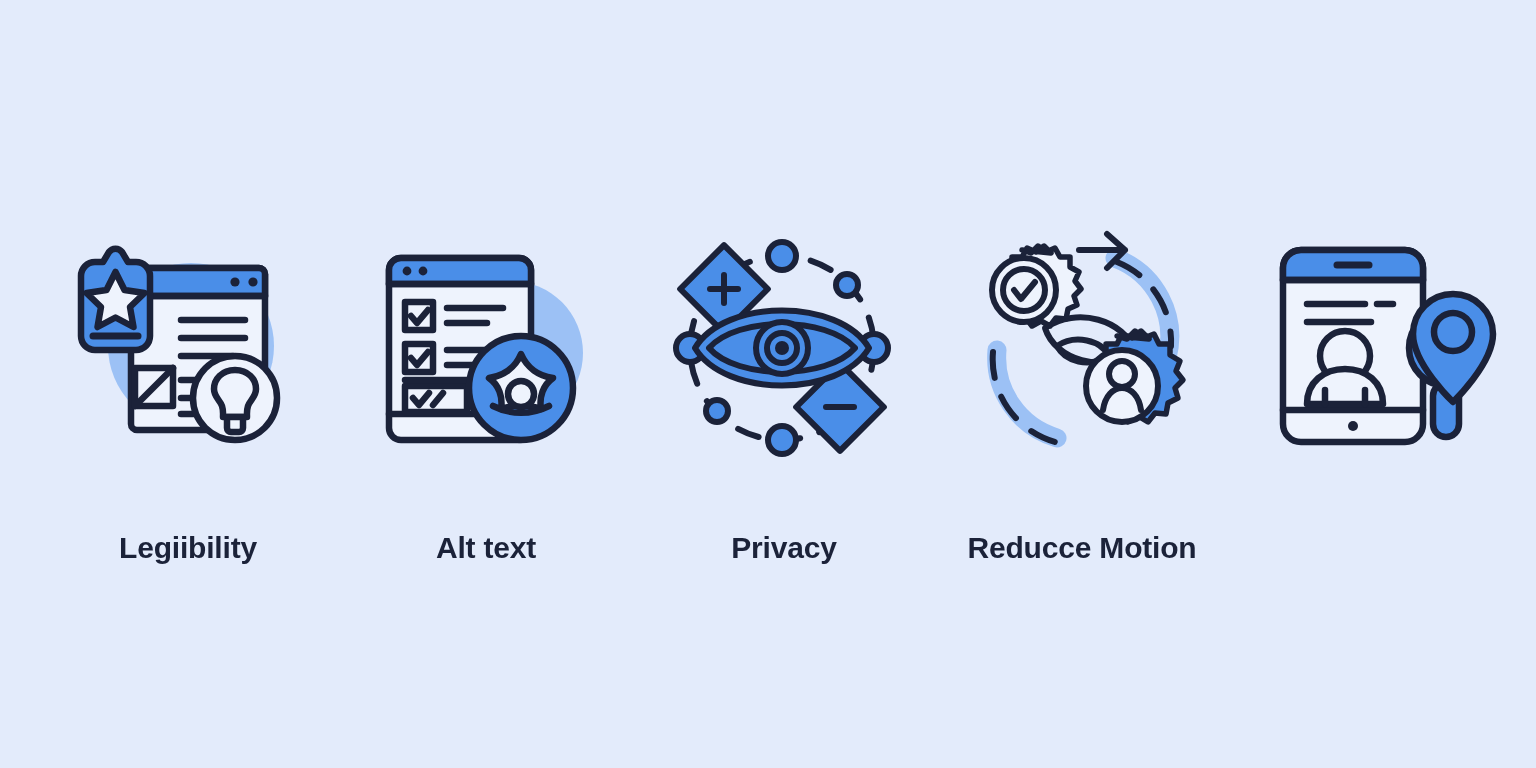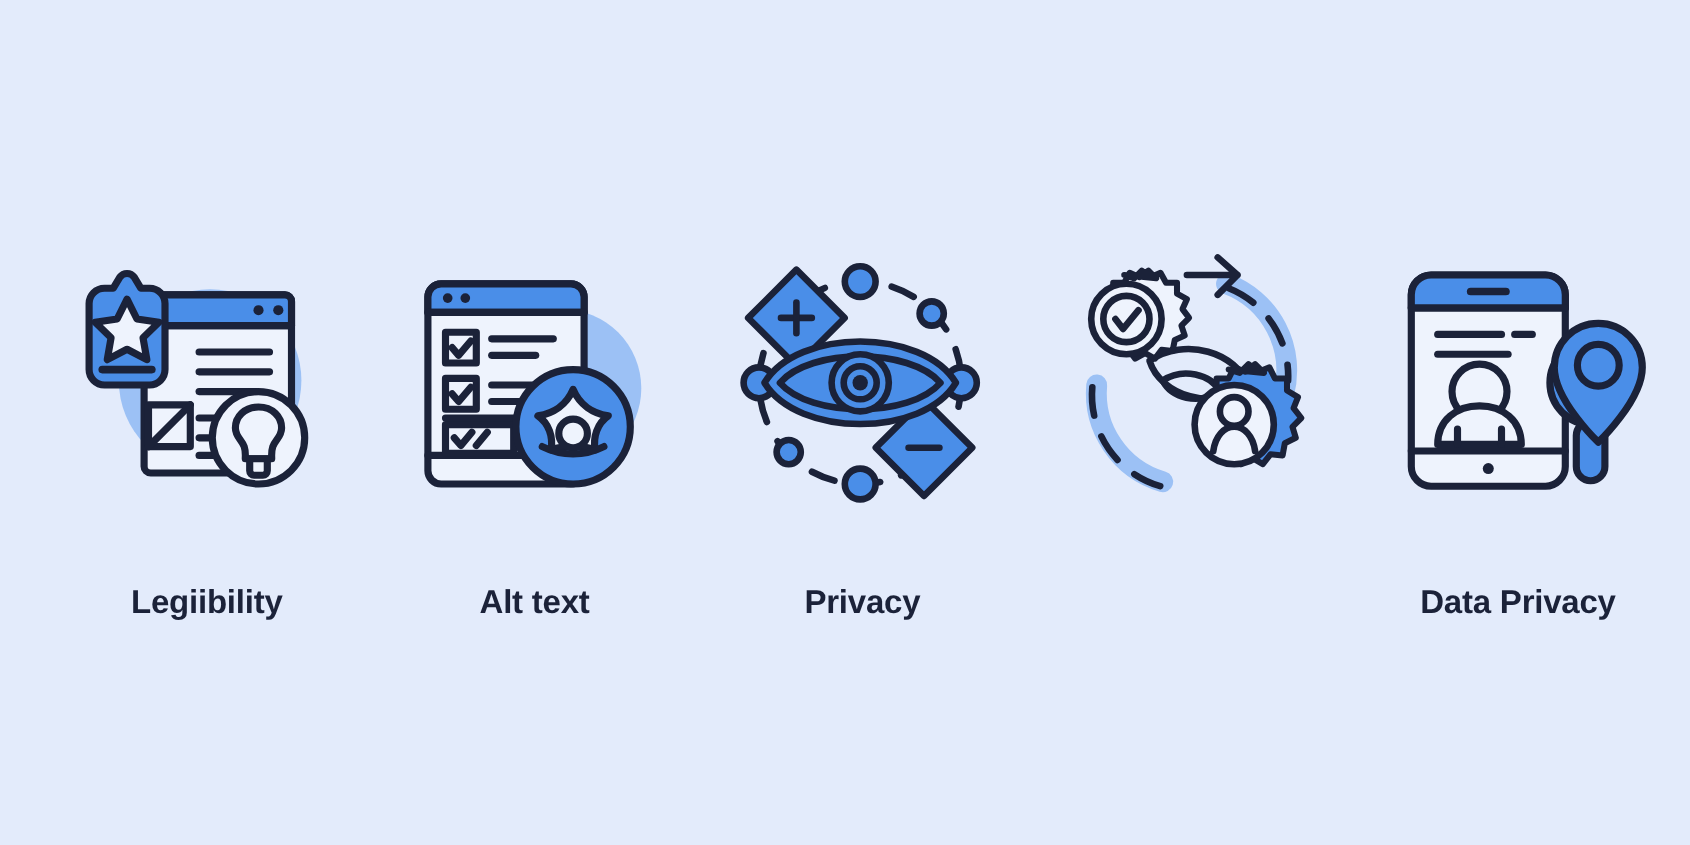--- a/index.html
+++ b/index.html
@@ -196,20 +196,21 @@
             <circle cx="57" cy="62" r="21" fill="#eef3fd"></circle>
             <path d="M47 62 l7 9 14 -17"></path>
 
             <path d="M150 108 l10 3 8 -8 9 7 10 -4 5 10 11 0 0 11 10 6 -4 10 7 9 -8 8 3 10 -10 5 -2 11 -11 -1 -7 9 -10 -6 -10 6 -7 -9 -11 1 -2 -11 -10 -5 3 -10 -8 -8 7 -9 -4 -10 10 -6 0 -11 11 0 5 -10 10 4 9 -7 8 8 Z" fill="#4a8ee8" stroke-width="5.5"></path>
             <circle cx="155" cy="158" r="36" fill="#eef3fd"></circle>
             <circle cx="155" cy="146" r="13" fill="#eef3fd"></circle>
             <path d="M136 182 c2 -14 10 -22 19 -22 9 0 17 8 19 22" fill="#eef3fd"></path>
           </g>
         </svg>
       </div>
+      <div class="label">Reducce Motion</div>
     </div>
 
     <div class="item">
       <div class="art">
         <svg viewBox="0 0 230 250" xmlns="http://www.w3.org/2000/svg">
           <g fill="none" stroke="#1b2239" stroke-width="6.5" stroke-linecap="round" stroke-linejoin="round">
 
             <path d="M36 22 H140 a18 18 0 0 1 18 18 V196 a18 18 0 0 1 -18 18 H36 a18 18 0 0 1 -18 -18 V40 a18 18 0 0 1 18 -18 Z" fill="#eef3fd"></path>
             <path d="M36 22 H140 a18 18 0 0 1 18 18 V52 H18 V40 a18 18 0 0 1 18 -18 Z" fill="#4a8ee8"></path>
             <line x1="18" y1="52" x2="158" y2="52"></line>
@@ -227,17 +228,16 @@
             <line x1="100" y1="176" x2="100" y2="162"></line>
 
             <circle cx="182" cy="120" r="38" fill="#4a8ee8"></circle>
             <path d="M168 168 a13 13 0 0 1 26 0 V196 a13 13 0 0 1 -26 0 Z" fill="#4a8ee8"></path>
 
             <path d="M148 106 a40 40 0 0 1 80 0 c0 30 -40 68 -40 68 s-40 -38 -40 -68 Z" fill="#4a8ee8"></path>
             <circle cx="188" cy="104" r="19" fill="#4a8ee8"></circle>
           </g>
         </svg>
       </div>
-      <div class="label">Data Privacy</div>
     </div>
 
   </div>
 </div>
 
 </body></html>

